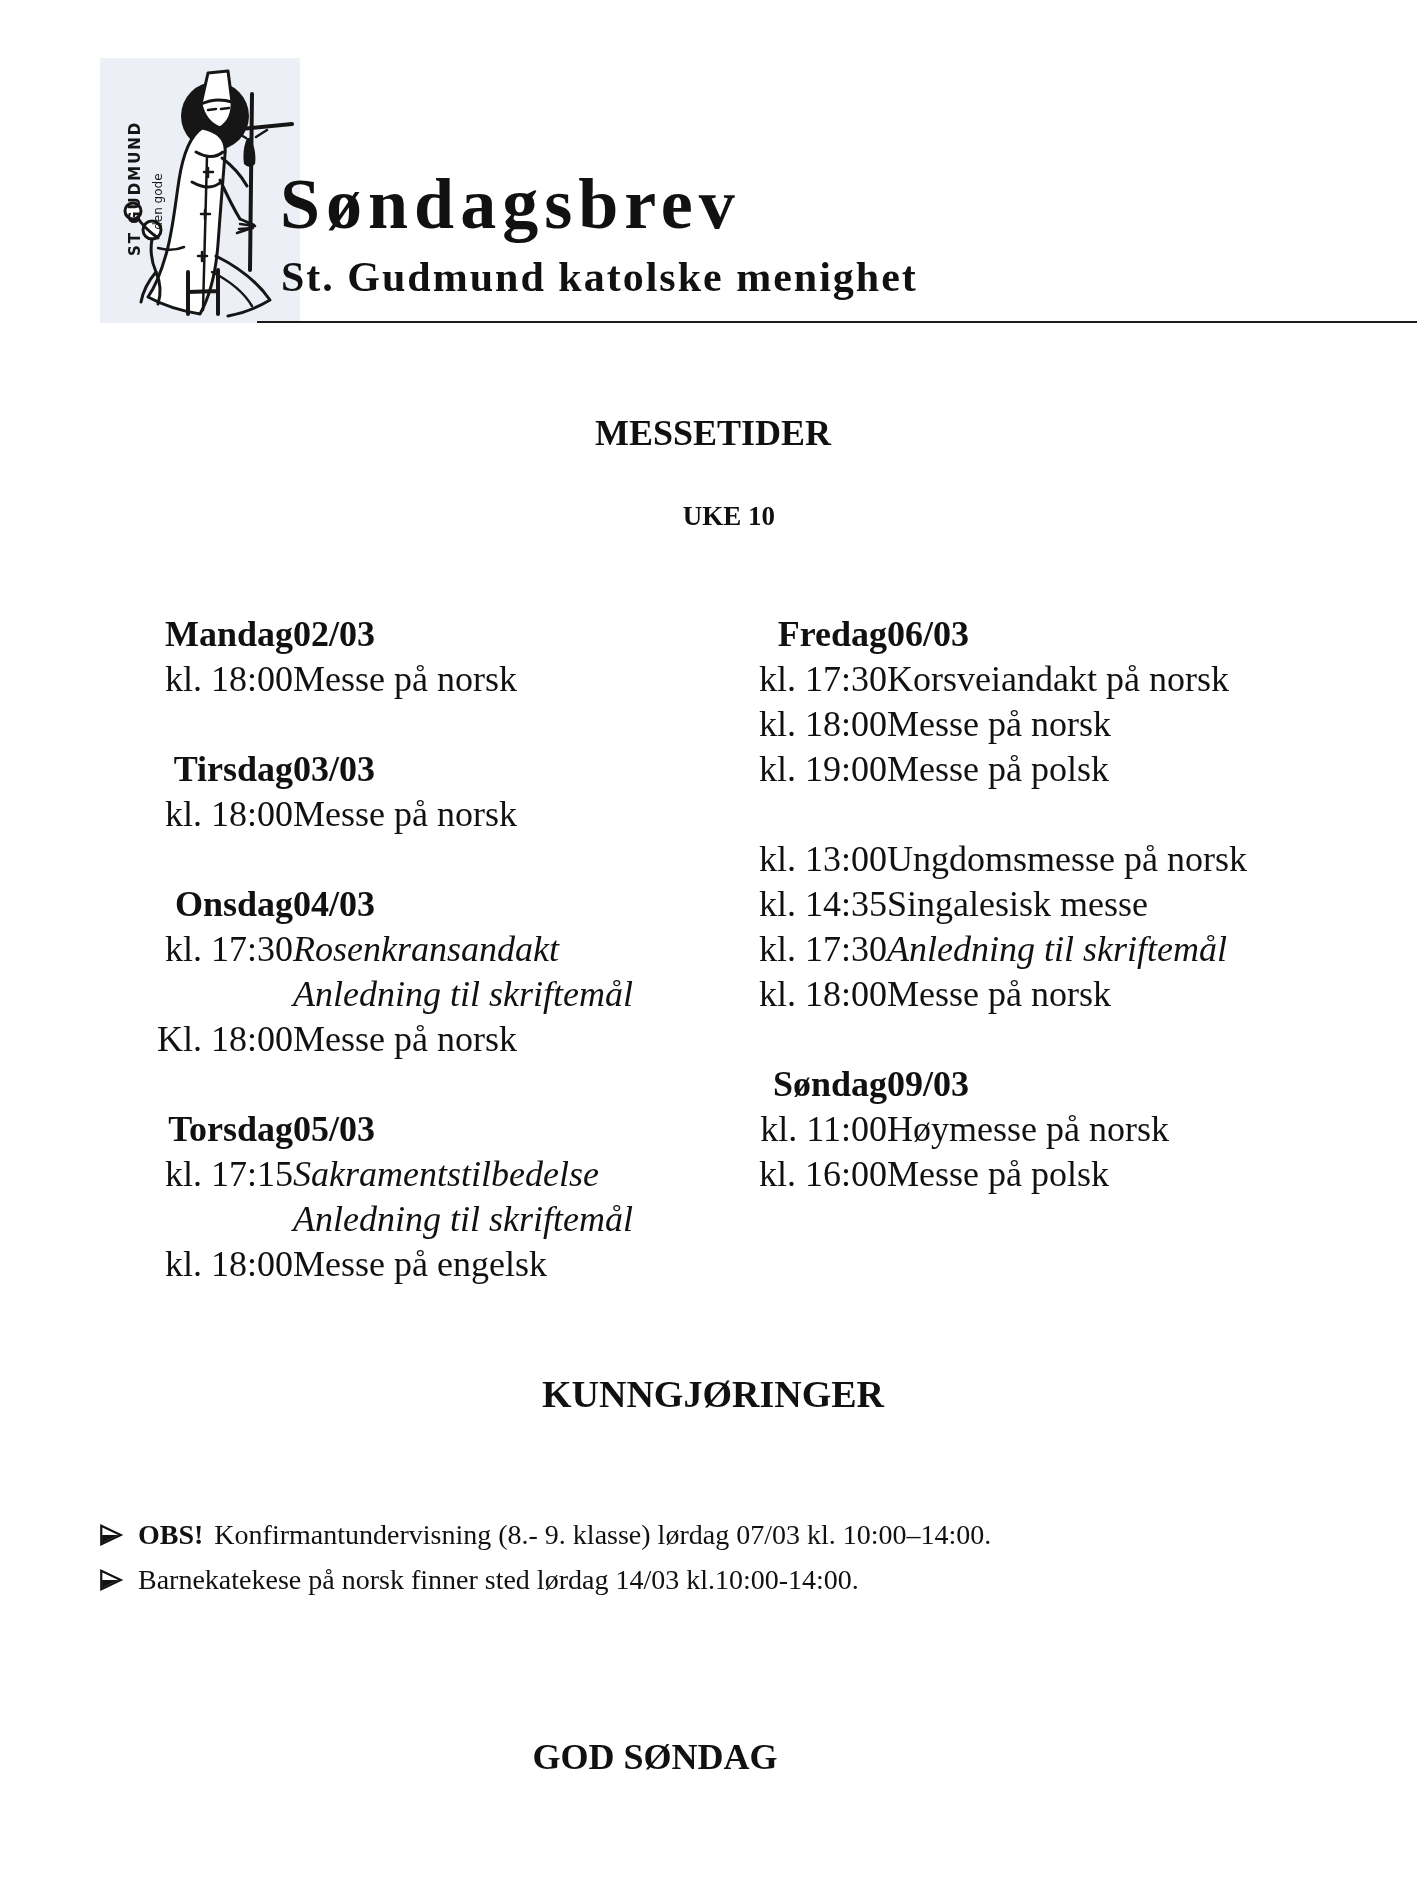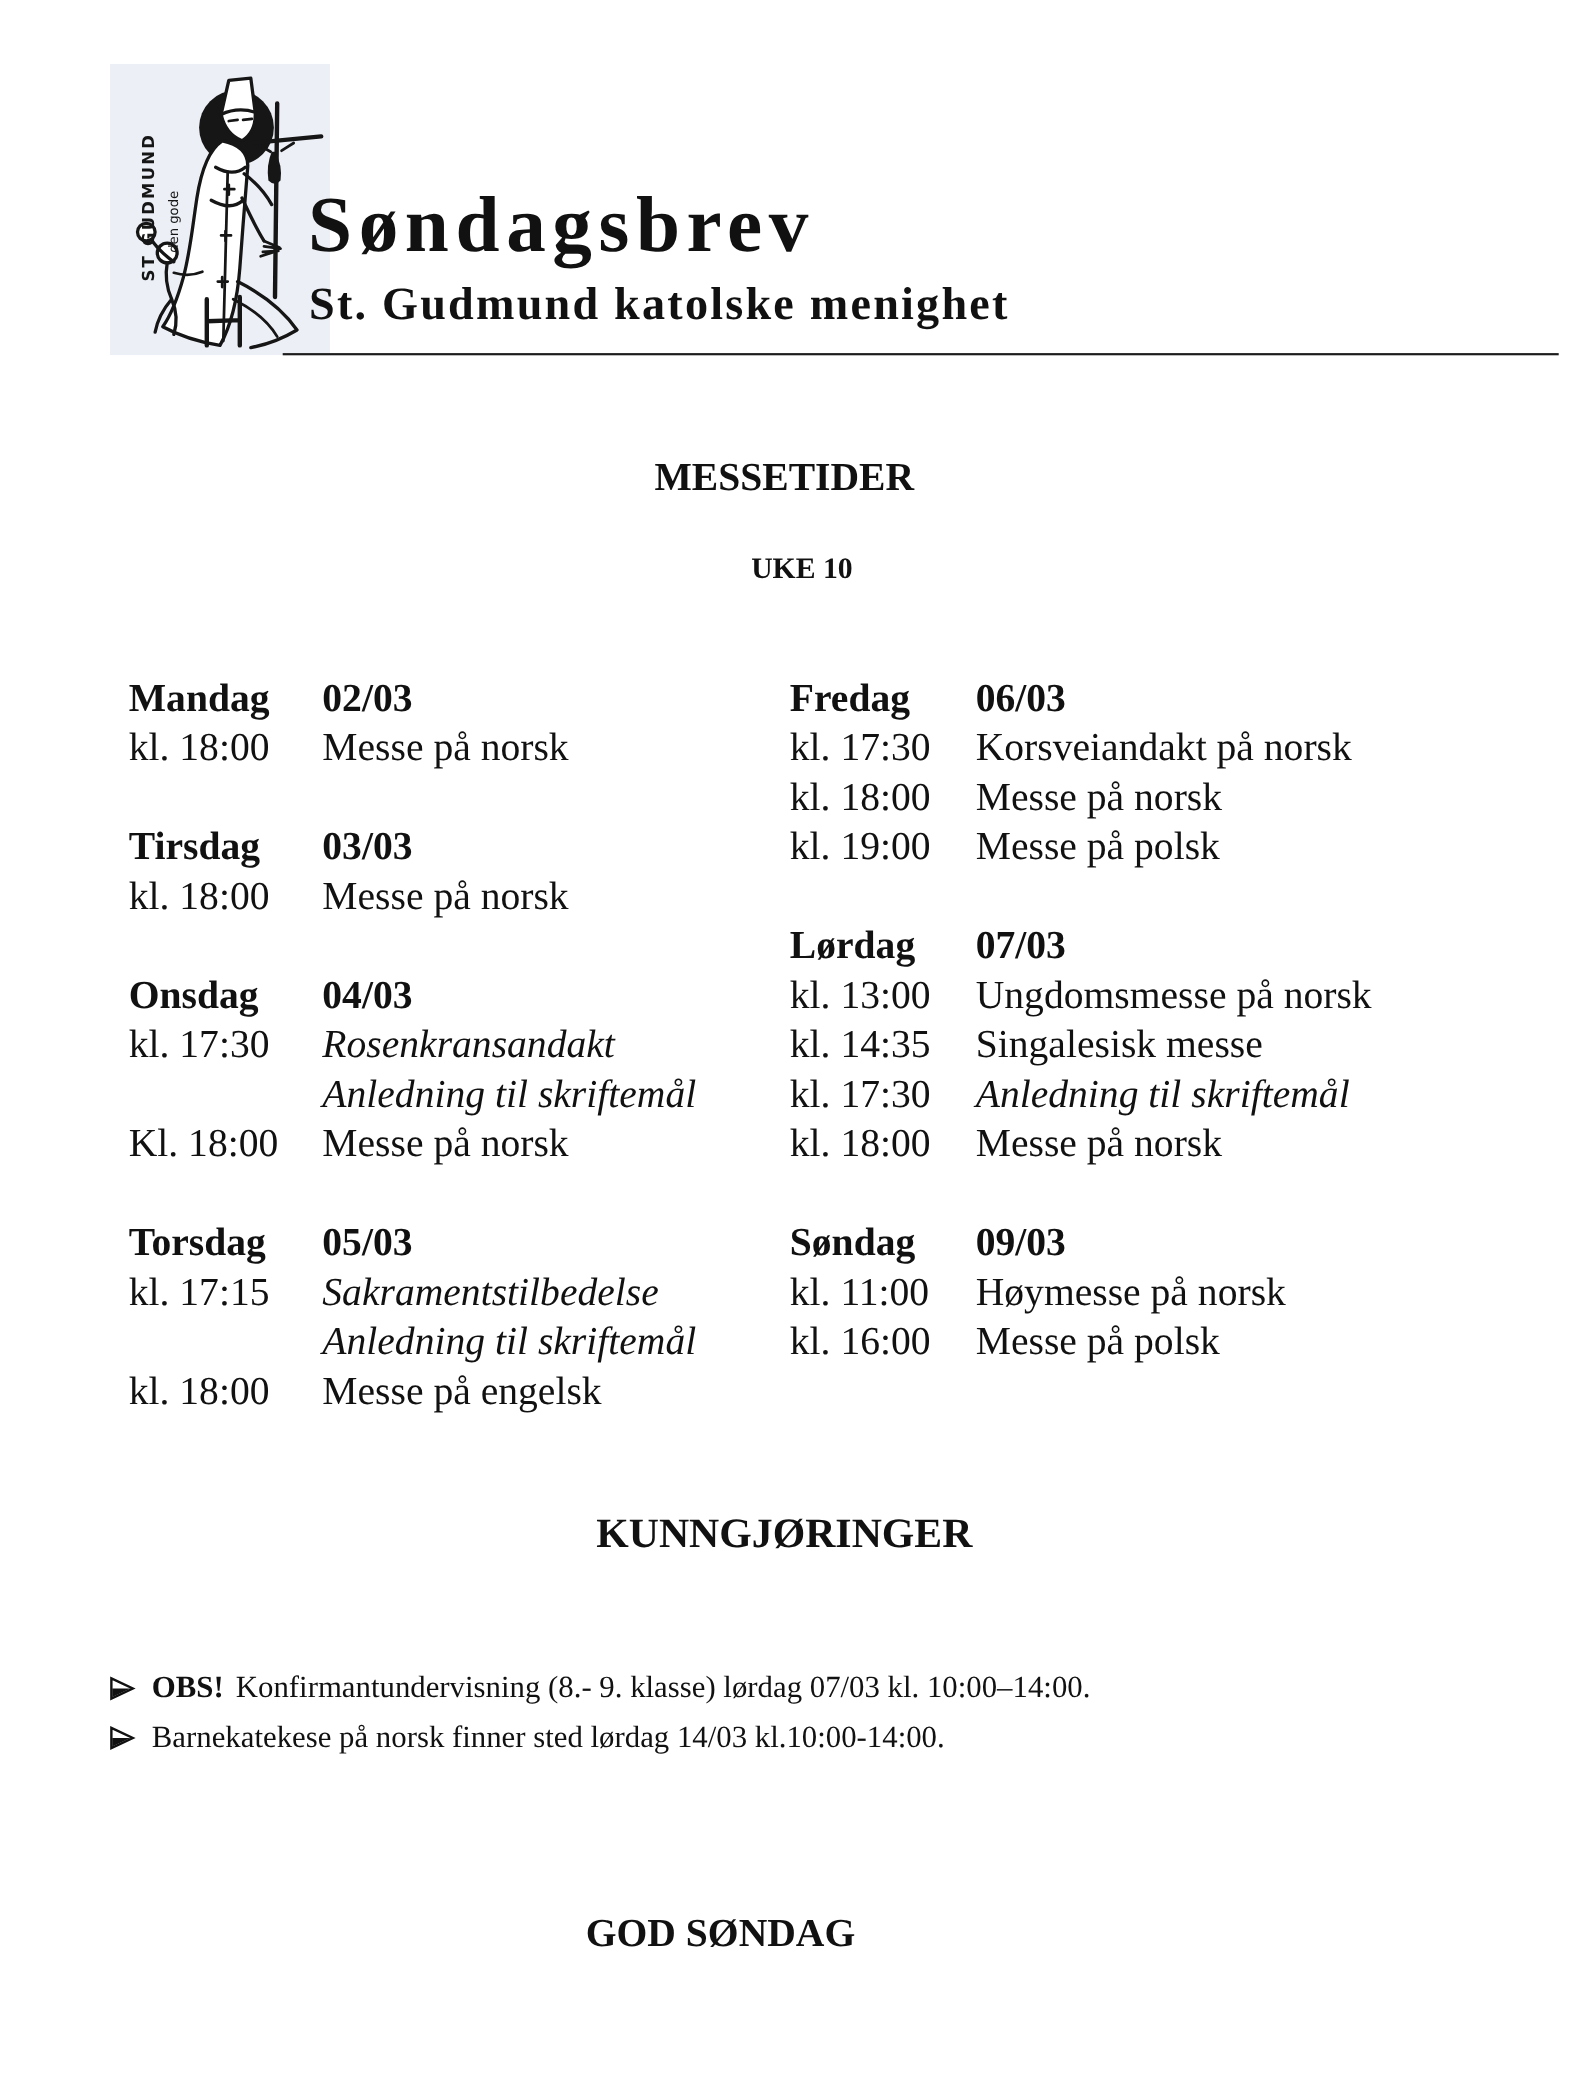--- a/index.html
+++ b/index.html
@@ -24,21 +24,21 @@
     font-size:36px; font-weight:bold; margin:0; line-height:1.2; }
   .mt-subheading { position:absolute; left:0; top:484px; width:1426px; text-align:center;
     font-size:27px; font-weight:bold; margin:16px; line-height:1.2; }
   
   .schedule { position:absolute; left:117px; top:612px; width:1250px; display:flex; align-items:flex-start; }
   .sched-col { flex:none; }
   .col-left  { width:601px; }
   .col-right { width:640px; }
   .day-block { margin:0 0 45px 0; }
   .day-block:last-child { margin-bottom:0; }
-  .day-row { display:flex; line-height:45px; font-size:36px; white-space:nowrap; }
+  .day-row { display:flex; line-height:45px; font-size:36px; white-space:nowrap;text-align:right; }
   .day-header { font-weight:bold; }
   .time-cell { flex:none; width:176px; }
   .col-right .time-cell { width:169px; }
   .desc-cell { flex:none; }
   .italic { font-style:italic; }
   
   .ann-heading { position:absolute; left:0; top:1372px; width:1426px; text-align:center;
     font-size:38px; font-weight:bold; margin:0; line-height:1.2; }
   .announcements { position:absolute; left:98px; top:1512px; width:1260px; }
   .ann-line { display:flex; align-items:center; line-height:45px; font-size:28px; white-space:nowrap; }
@@ -177,24 +177,20 @@
           <div class="day-row">
             <div class="time-cell">kl. 18:00</div>
             <div class="desc-cell">Messe på norsk</div>
           </div>
           <div class="day-row">
             <div class="time-cell">kl. 19:00</div>
             <div class="desc-cell">Messe på polsk</div>
           </div>
         </div>
         <div class="day-block">
-          <div class="day-row day-header">
-            <div class="time-cell">Lørdag</div>
-            <div class="desc-cell">07/03</div>
-          </div>
           <div class="day-row">
             <div class="time-cell">kl. 13:00</div>
             <div class="desc-cell">Ungdomsmesse på norsk</div>
           </div>
           <div class="day-row">
             <div class="time-cell">kl. 14:35</div>
             <div class="desc-cell">Singalesisk messe</div>
           </div>
           <div class="day-row">
             <div class="time-cell">kl. 17:30</div>

